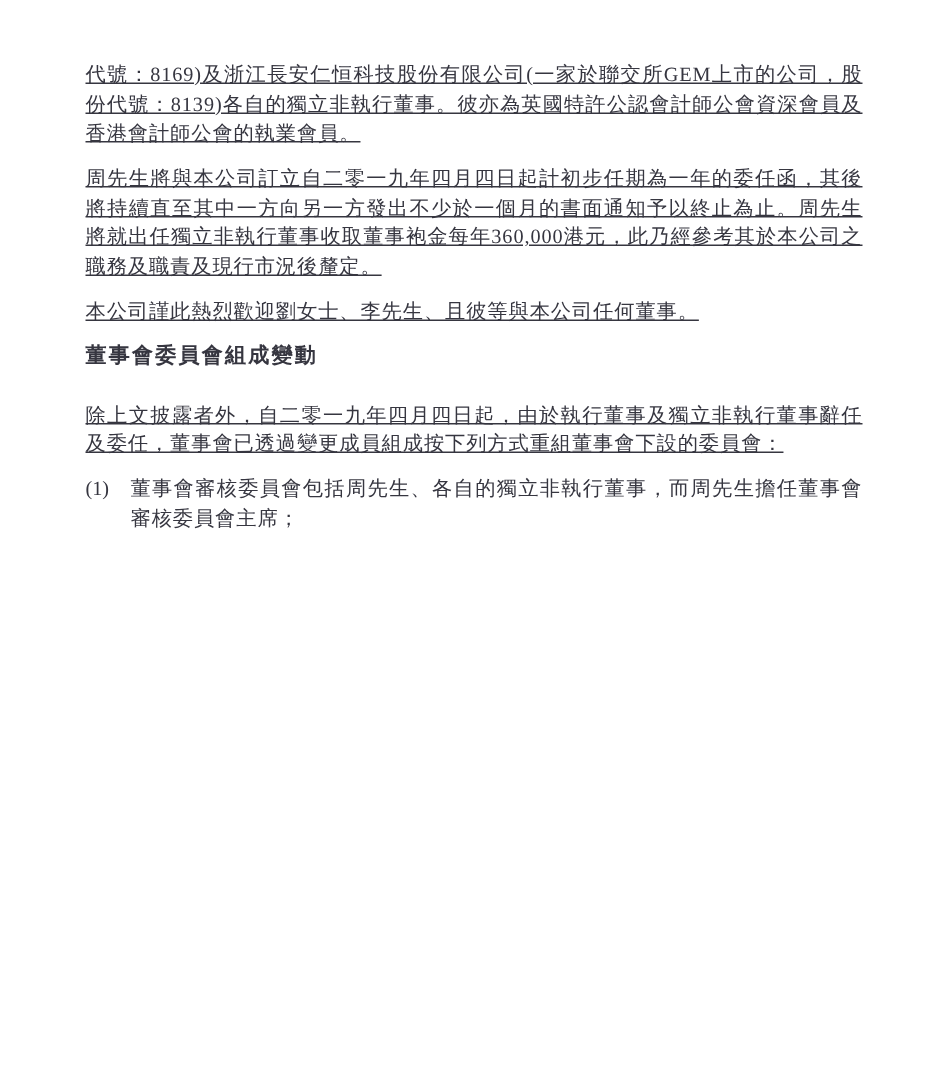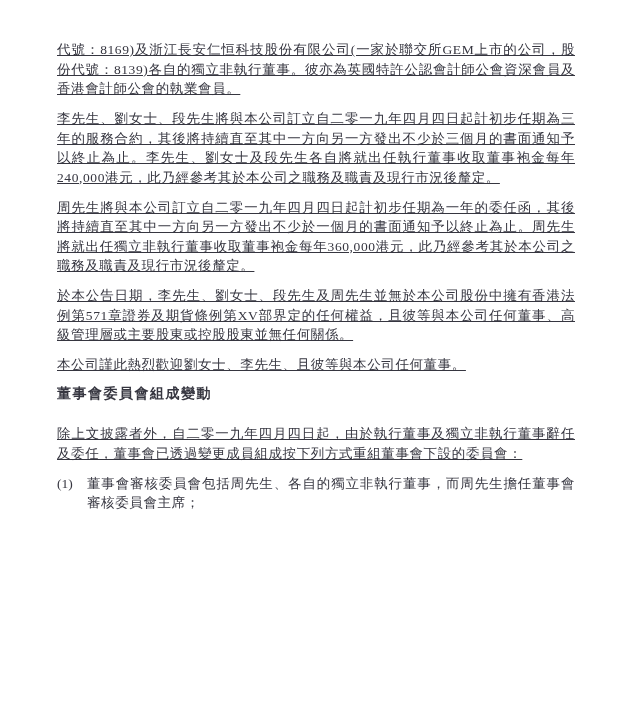--- a/index.html
+++ b/index.html
@@ -31,21 +31,20 @@
     margin: 0 0 10.5px 0;
     text-decoration: underline;
   }
   .section-heading {
     font-size: 14px;
     line-height: 19.5px;
     font-weight: bold;
     letter-spacing: 1.5px;
     margin: 0 0 19.5px 0;
     text-align: left;
-    font-family: Liberation Mono, monospace;
   }
   .numbered-item {
     display: flex;
     align-items: flex-start;
     margin: 0 0 10.5px 0;
   }
   .numbered-item .marker {
     flex: 0 0 30px;
     text-align: left;
     letter-spacing: 0;
@@ -58,25 +57,23 @@
 </style>
 </head>
 <body>
 
 <div class="page">
   <div class="content">
 
     <p class="para">代號：8169)及浙江長安仁恒科技股份有限公司(一家於聯交所GEM上市的公司，股份代號：8139)各自的獨立非執行董事。彼亦為英國特許公認會計師公會資深會員及香港會計師公會的執業會員。</p>
 
 
-    <p class="para">李先生、劉女士、段先生將與本公司訂立自二零一九年四月四日起計初步任期為三年的服務合約，其後將持續直至其中一方向另一方發出不少於三個月的書面通知予以終止為止。李先生、劉女士及段先生各自將就出任執行董事收取董事袍金每年240,000港元，此乃經參考其於本公司之職務及職責及現行市況後釐定。</p>
 
     <p class="para">周先生將與本公司訂立自二零一九年四月四日起計初步任期為一年的委任函，其後將持續直至其中一方向另一方發出不少於一個月的書面通知予以終止為止。周先生將就出任獨立非執行董事收取董事袍金每年360,000港元，此乃經參考其於本公司之職務及職責及現行市況後釐定。</p>
 
-    <p class="para">於本公告日期，李先生、劉女士、段先生及周先生並無於本公司股份中擁有香港法例第571章證券及期貨條例第XV部界定的任何權益，且彼等與本公司任何董事、高級管理層或主要股東或控股股東並無任何關係。</p>
 
 
 
     <p class="para">本公司謹此熱烈歡迎劉女士、李先生、且彼等與本公司任何董事。</p>
 
     <h2 class="section-heading">董事會委員會組成變動</h2>
 
     <p class="para">除上文披露者外，自二零一九年四月四日起，由於執行董事及獨立非執行董事辭任及委任，董事會已透過變更成員組成按下列方式重組董事會下設的委員會：</p>
 
     <div class="numbered-item">

